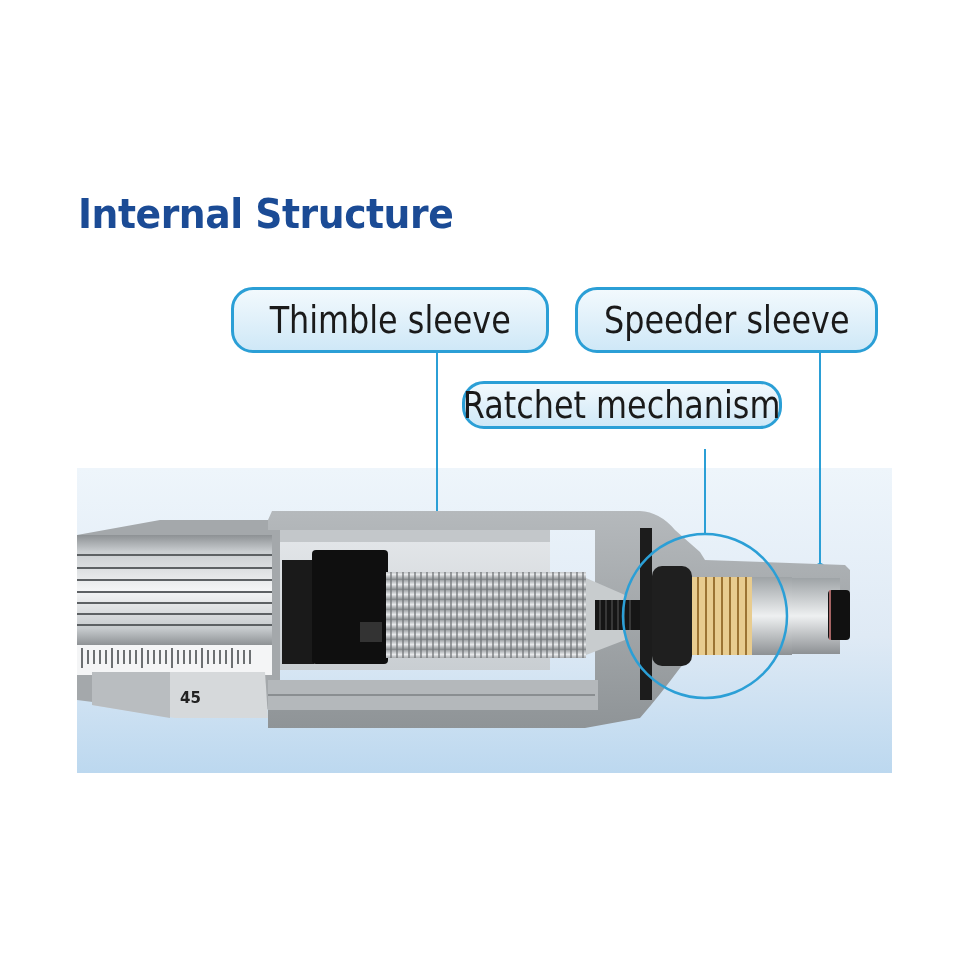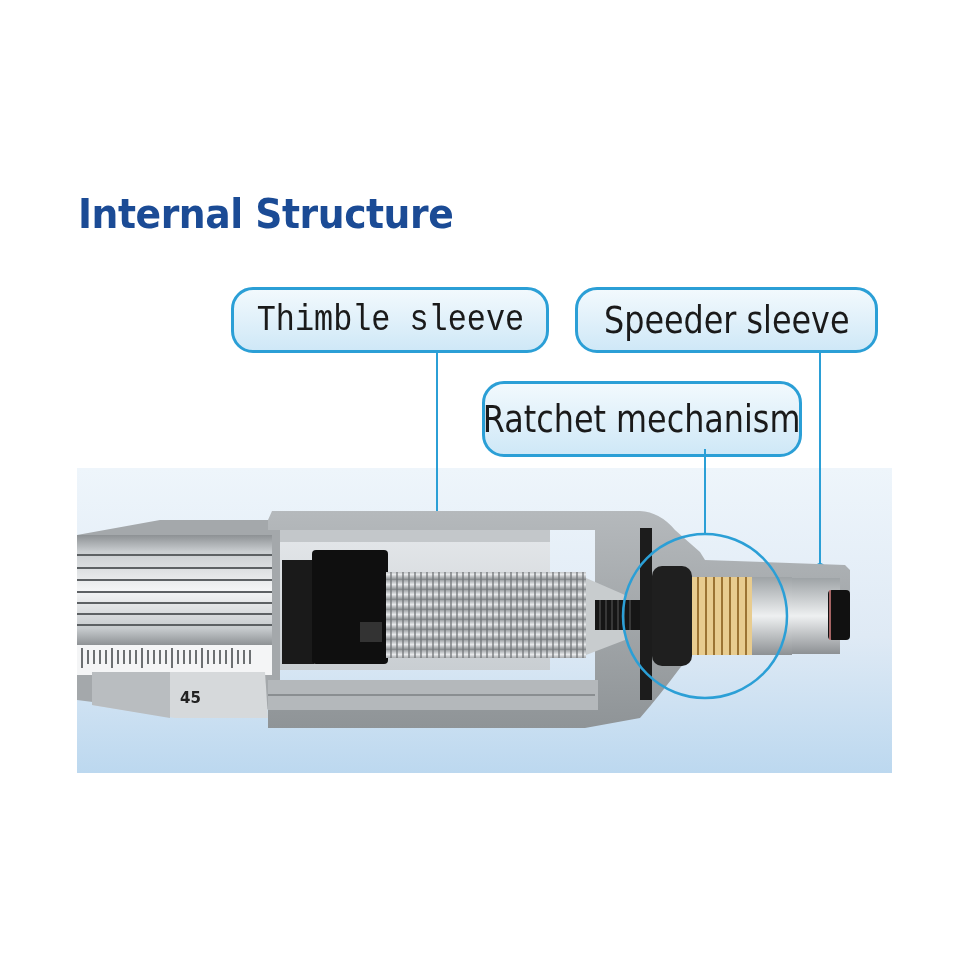--- a/index.html
+++ b/index.html
@@ -14,27 +14,27 @@
   .label span { display:inline-block; transform:scaleX(0.86); white-space:nowrap; }
   .panel { position:absolute; left:77px; top:468px; width:815px; height:305px;
            background:linear-gradient(#eef5fb 0%, #dfeaf5 55%, #bcd8ef 100%); }
   svg.art { position:absolute; left:0; top:0; }
 </style>
 </head>
 <body>
 
 <div class="title">Internal Structure</div>
 
-<div class="label" style="left:231px; top:287px; width:318px;font-family:Liberation Mono, monospace;">
+<div class="label" style="left:231px; top:287px; width:318px;">
   <span>Thimble sleeve</span>
 </div>
 <div class="label" style="left:575px; top:287px; width:303px;">
   <span>Speeder sleeve</span>
 </div>
-<div class="label" style="left:482px; top:381px; width:320px; height:76px;">
+<div class="label" style="left:462px; top:381px; width:320px; height:48px;">
   <span>Ratchet mechanism</span>
 </div>
 
 <div class="panel"></div>
 
 <svg class="art" width="970" height="970" viewBox="0 0 970 970">
   <defs>
     <linearGradient id="sleeveG" x1="0" y1="0" x2="0" y2="1">
       <stop offset="0" stop-color="#8d9194"></stop>
       <stop offset="0.15" stop-color="#c9cdd0"></stop>

